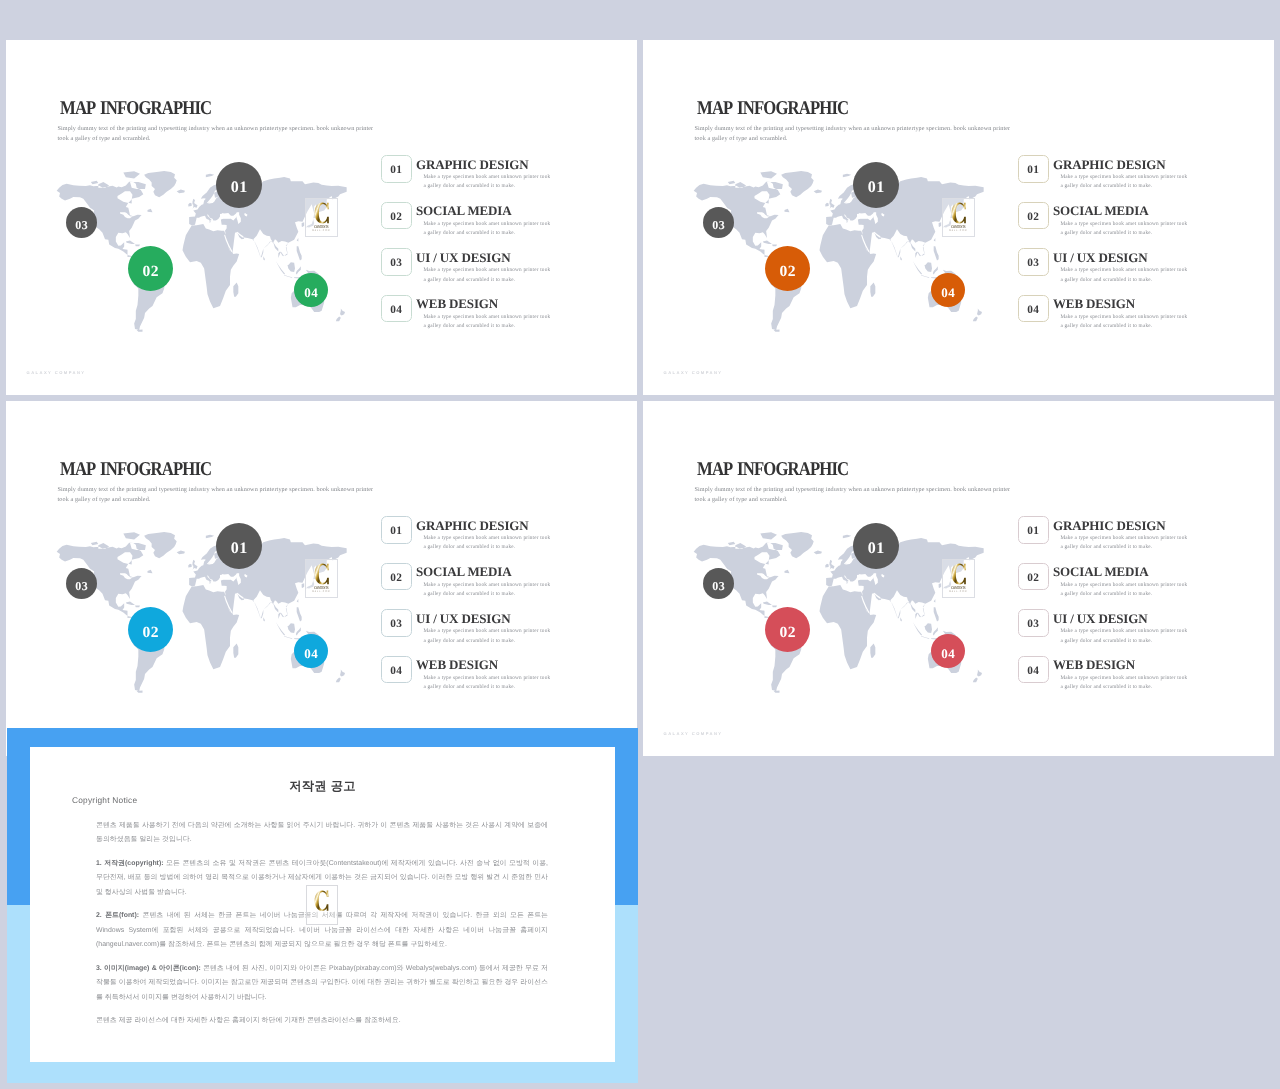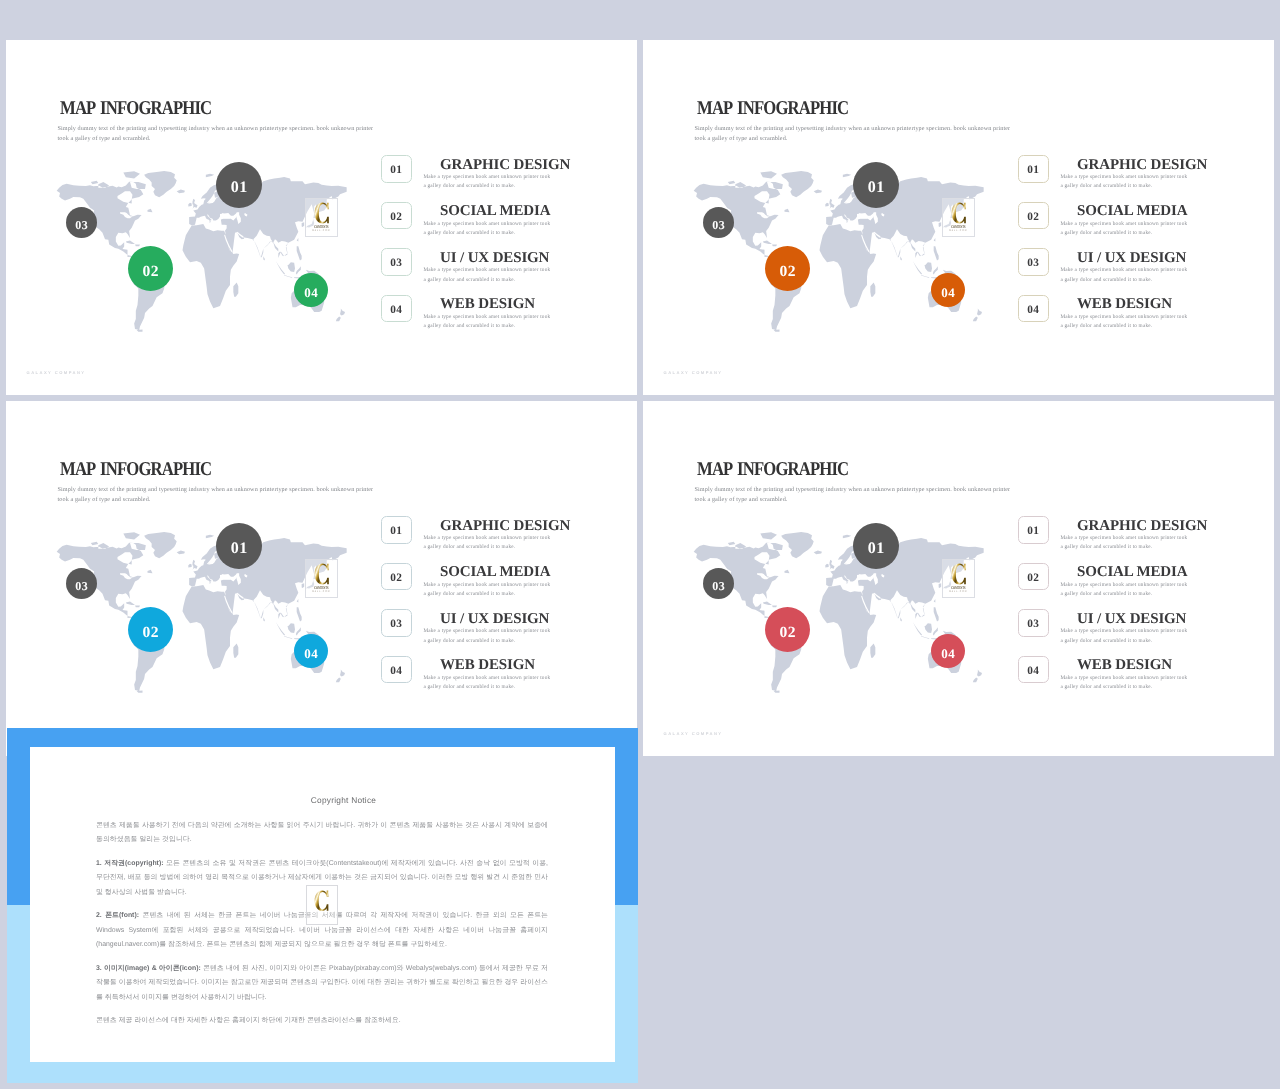--- a/index.html
+++ b/index.html
@@ -46,36 +46,36 @@
   letter-spacing:-0.1px;color:#5d5239;font-family:"Liberation Serif",serif;
   transform:scaleX(.62);}
 .wm .csub{position:absolute;left:0;right:0;top:30.7px;text-align:center;font-size:2.5px;letter-spacing:1.2px;
   color:#a0968a;font-family:"Liberation Sans",sans-serif;transform:scaleX(.8);}
 
 .list{position:absolute;left:375px;top:115px;width:200px;}
 .li{position:relative;height:46.6px;}
 .li .numbox{position:absolute;left:0;top:0;width:30.5px;height:27.5px;border-radius:5.5px;border:1.2px solid #c8dcd2;
   display:flex;align-items:center;justify-content:center;font-family:"Liberation Serif",serif;font-weight:bold;
   font-size:11.3px;color:#3a3a3c;letter-spacing:.3px;padding-top:3px;box-sizing:border-box;}
-.li .ltitle{position:absolute;left:59px;top:1.5px;font-family:"Liberation Serif",serif;font-weight:bold;
-  font-size:15px;letter-spacing:-0.14px;color:#3a3a3c;white-space:nowrap;}
+.li .ltitle{position:absolute;left:35px;top:1.5px;font-family:"Liberation Serif",serif;font-weight:bold;
+  font-size:13px;letter-spacing:-0.14px;color:#3a3a3c;white-space:nowrap;}
 .li .ldesc{position:absolute;left:42.4px;top:18.2px;font-family:"Liberation Serif",serif;font-size:5.25px;
   line-height:9.3px;color:#8a8d93;letter-spacing:.19px;}
 .li .ldesc div{white-space:nowrap;}
 .li:nth-child(1) .numbox{top:0px;}
 .li:nth-child(2) .numbox{top:0px;}
 
 
 .s5{position:absolute;left:7px;top:727.5px;width:631px;height:355px;overflow:hidden;}
 .s5 .fr-top{position:absolute;left:0;top:0;width:631px;height:177px;background:#3f93f4;}
 .s5 .fr-bot{position:absolute;left:0;top:177px;width:631px;height:178px;background:#aadffb;}
 .s5 .card{position:absolute;left:23px;top:19.7px;width:585px;height:315px;background:#fff;}
 .cp-title{position:absolute;left:0;right:0;top:33px;text-align:center;font-size:12.3px;font-weight:bold;
   color:#3e3e40;letter-spacing:.3px;line-height:13px;}
-.cp-sub{position:absolute;left:0;right:0;top:49.3px;text-align:center;font-size:8.3px;color:#6b6c6e;
+.cp-sub{position:absolute;left:0;right:0;top:49.3px;font-size:8.3px;color:#6b6c6e;
   letter-spacing:.25px;line-height:9px;margin-left:42px;}
 .cp-body{position:absolute;left:66px;top:71.5px;width:452px;font-size:6.9px;line-height:14.5px;color:#8b8d91;
   text-align:justify;letter-spacing:.02px;}
 .cp-body p{margin:0 0 9px 0;}
 .cp-body p:last-child{margin-bottom:0;}
 .cp-body b{color:#6d6f73;font-weight:bold;}
 .cp-wm{position:absolute;left:298.8px;top:157.7px;width:31.9px;height:39.9px;border:0.8px solid #d9dade;
   background:rgba(255,255,255,.28);}
 .cp-wm .cchar{position:absolute;left:50%;top:4px;width:15px;height:21.3px;margin-left:-7.4px;}
 .cp-wm .cchar svg{display:block;width:100%;height:100%;}
@@ -390,20 +390,21 @@
             <div>a galley dolor and scrambled it to make.</div>
           </div>
         </div>
       </div>
       <div class="sl-foot">GALAXY COMPANY</div>
     </div>
     <div class="s5">
       <div class="fr-top" style="background: rgb(71, 161, 242);"></div>
       <div class="fr-bot" style="background: rgb(173, 224, 252);"></div>
       <div class="card">
+        <div class="cp-title">저작권 공고</div>
         <div class="cp-sub">Copyright Notice</div>
         <div class="cp-body">
           <p>콘텐츠 제품을 사용하기 전에 다음의 약관에 소개하는 사항을 읽어 주시기 바랍니다. 귀하가 이 콘텐츠 제품을 사용하는 것은 사용시 계약에 보증에 동의하셨음을 알리는 것입니다.</p>
           <p><b>1. 저작권(copyright):</b> <span>모든 콘텐츠의 소유 및 저작권은 콘텐츠 테이크아웃(Contentstakeout)에 제작자에게 있습니다. 사전 승낙 없이 모방적 이용, 무단전재, 배포 등의 방법에 의하여 영리 목적으로 이용하거나 제삼자에게 이용하는 것은 금지되어 있습니다. 이러한 모방 행위 발견 시 준엄한 민사 및 형사상의 사법을 받습니다.</span></p>
           <p><b>2. 폰트(font):</b> <span>콘텐츠 내에 된 서체는 한글 폰트는 네이버 나눔글꼴의 서체를 따르며 각 제작자에 저작권이 있습니다. 한글 외의 모든 폰트는 Windows System에 포함된 서체와 공용으로 제작되었습니다. 네이버 나눔글꼴 라이선스에 대한 자세한 사항은 네이버 나눔글꼴 홈페이지(hangeul.naver.com)를 참조하세요. 폰트는 콘텐츠의 함께 제공되지 않으므로 필요한 경우 해당 폰트를 구입하세요.</span></p>
           <p><b>3. 이미지(image) &amp; 아이콘(icon):</b> <span>콘텐츠 내에 된 사진, 이미지와 아이콘은 Pixabay(pixabay.com)와 Webalys(webalys.com) 등에서 제공한 무료 저작물을 이용하여 제작되었습니다. 이미지는 참고로만 제공되며 콘텐츠의 구입한다. 이에 대한 권리는 귀하가 별도로 확인하고 필요한 경우 라이선스를 취득하셔서 이미지를 변경하여 사용하시기 바랍니다.</span></p>
           <p>콘텐츠 제공 라이선스에 대한 자세한 사항은 홈페이지 하단에 기재한 콘텐츠라이선스를 참조하세요.</p>
         </div>
       </div>
       <div class="cp-wm">

